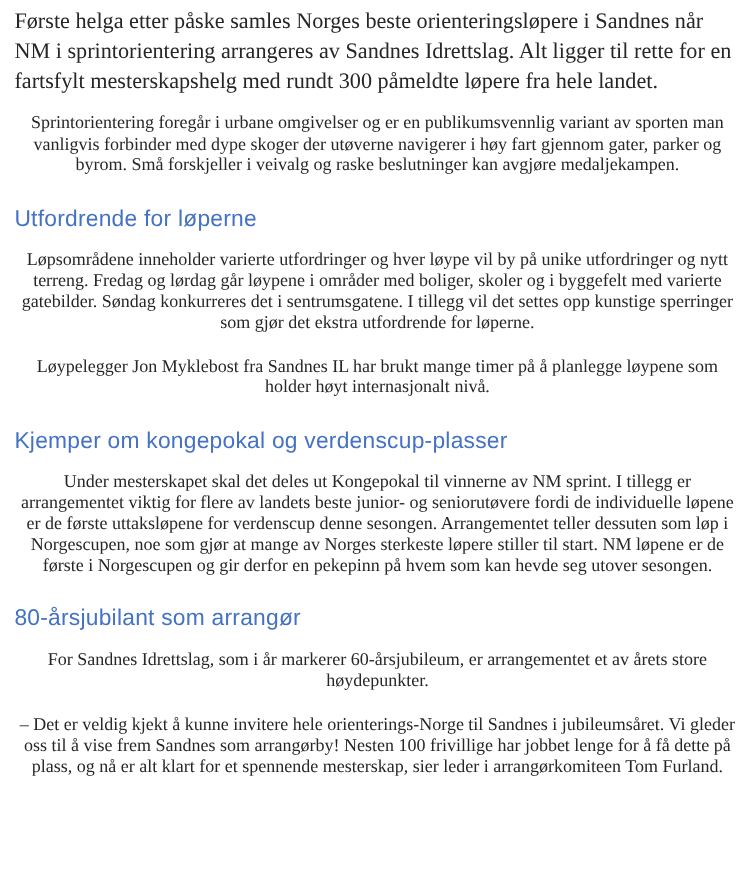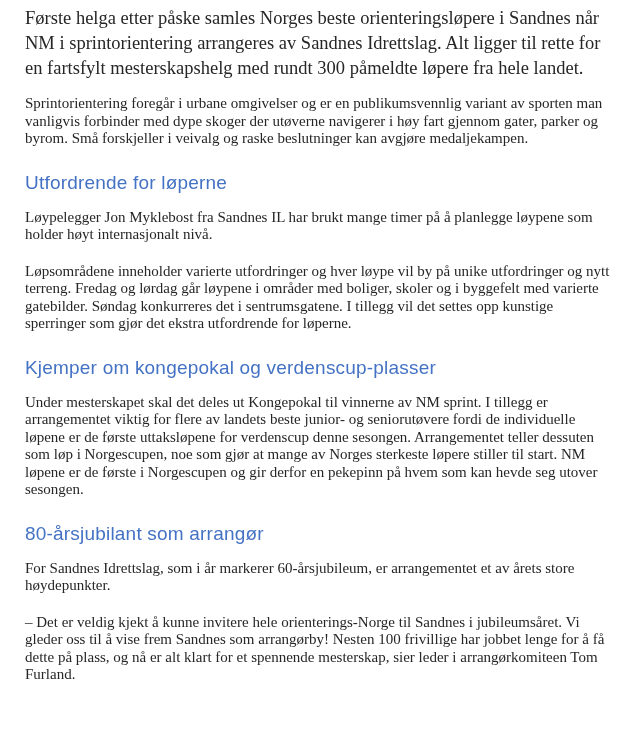--- a/index.html
+++ b/index.html
@@ -10,34 +10,35 @@
   }
   body {
     width: 624px;
     height: 746px;
     overflow: hidden;
   }
   .page {
     box-sizing: border-box;
     width: 624px;
     min-height: 746px;
-    padding: 6px 7px 8px 25px;
+    padding: 6px 7px 8px 12px;
     background: #ffffff;
     font-family: "Liberation Serif", "DejaVu Serif", serif;
     color: #262626;
   }
   .lead {
     font-size: 18.5px;
     line-height: 25px;
     margin: 0 0 14px 0;
   }
   .para {
     font-size: 15px;
     line-height: 17.5px;
     margin: 0 0 19px 0;
+    text-align: center;
   }
   .section-heading {
     font-family: Liberation Sans, sans-serif;
     font-weight: 400;
     font-size: 19px;
     line-height: 21px;
     letter-spacing: 0.2px;
     color: #4472C4;
     margin: 24px 0 16px 0;
   }
@@ -46,23 +47,23 @@
 <body>
 
 <div class="page">
 
   <p class="lead">Første helga etter påske samles Norges beste orienteringsløpere i Sandnes når NM i sprintorientering arrangeres av Sandnes Idrettslag. Alt ligger til rette for en fartsfylt mesterskapshelg med rundt 300 påmeldte løpere fra hele landet.</p>
 
   <p class="para">Sprintorientering foregår i urbane omgivelser og er en publikumsvennlig variant av sporten man vanligvis forbinder med dype skoger der utøverne navigerer i høy fart gjennom gater, parker og byrom. Små forskjeller i veivalg og raske beslutninger kan avgjøre medaljekampen.</p>
 
   <h2 class="section-heading">Utfordrende for løperne</h2>
 
+  <p class="para">Løpsområdene inneholder varierte utfordringer og hver løype vil by på unike utfordringer og nytt terreng. Fredag og lørdag går løypene i områder med boliger, skoler og i byggefelt med varierte gatebilder. Søndag konkurreres det i sentrumsgatene. I tillegg vil det settes opp kunstige sperringer som gjør det ekstra utfordrende for løperne.</p>
+
   <p class="para">Løypelegger Jon Myklebost fra Sandnes IL har brukt mange timer på å planlegge løypene som holder høyt internasjonalt nivå.</p>
-
-  <p class="para">Løpsområdene inneholder varierte utfordringer og hver løype vil by på unike utfordringer og nytt terreng. Fredag og lørdag går løypene i områder med boliger, skoler og i byggefelt med varierte gatebilder. Søndag konkurreres det i sentrumsgatene. I tillegg vil det settes opp kunstige sperringer som gjør det ekstra utfordrende for løperne.</p>
 
 
   <h2 class="section-heading">Kjemper om kongepokal og verdenscup-plasser</h2>
 
   <p class="para">Under mesterskapet skal det deles ut Kongepokal til vinnerne av NM sprint. I tillegg er arrangementet viktig for flere av landets beste junior- og seniorutøvere fordi de individuelle løpene er de første uttaksløpene for verdenscup denne sesongen. Arrangementet teller dessuten som løp i Norgescupen, noe som gjør at mange av Norges sterkeste løpere stiller til start. NM løpene er de første i Norgescupen og gir derfor en pekepinn på hvem som kan hevde seg utover sesongen.</p>
 
   <h2 class="section-heading">80-årsjubilant som arrangør</h2>
 
   <p class="para">For Sandnes Idrettslag, som i år markerer 60-årsjubileum, er arrangementet et av årets store høydepunkter.</p>
 

